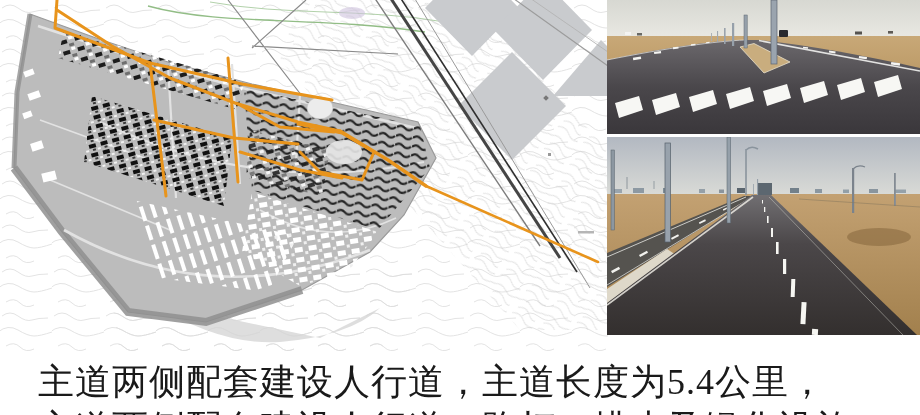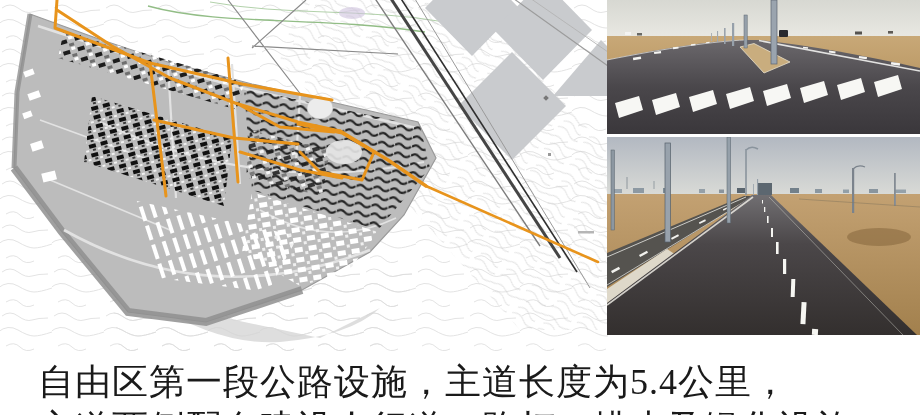--- a/index.html
+++ b/index.html
@@ -281,16 +281,16 @@
         <rect x="150" y="42" width="1.1" height="16" fill="#97a1aa"></rect>
         <rect x="146" y="47" width="0.9" height="11" fill="#9ca6ae"></rect>
         <rect x="245" y="31" width="2.2" height="45" fill="#7b838c"></rect>
         <path d="M246,32 Q251,27 258,30" stroke="#7b838c" stroke-width="1.2" fill="none"></path>
         <rect x="287" y="36" width="1.8" height="33" fill="#848c94"></rect>
       </g>
       <line x1="192" y1="62" x2="313" y2="70" stroke="#8a7a5f" stroke-width="0.7" opacity="0.8"></line>
     </svg>
   </div>
 
-  <div id="caption-line1" class="caption-line">自由区第一段公路设施，主道长度为5.4公里，</div>
+  <div id="caption-line1" class="caption-line">主道两侧配套建设人行道，主道长度为5.4公里，</div>
   <div id="caption-line2" class="caption-line">主道两侧配套建设人行道、路灯、排水及绿化设施。</div>
 
 </div>
 
 </body></html>

